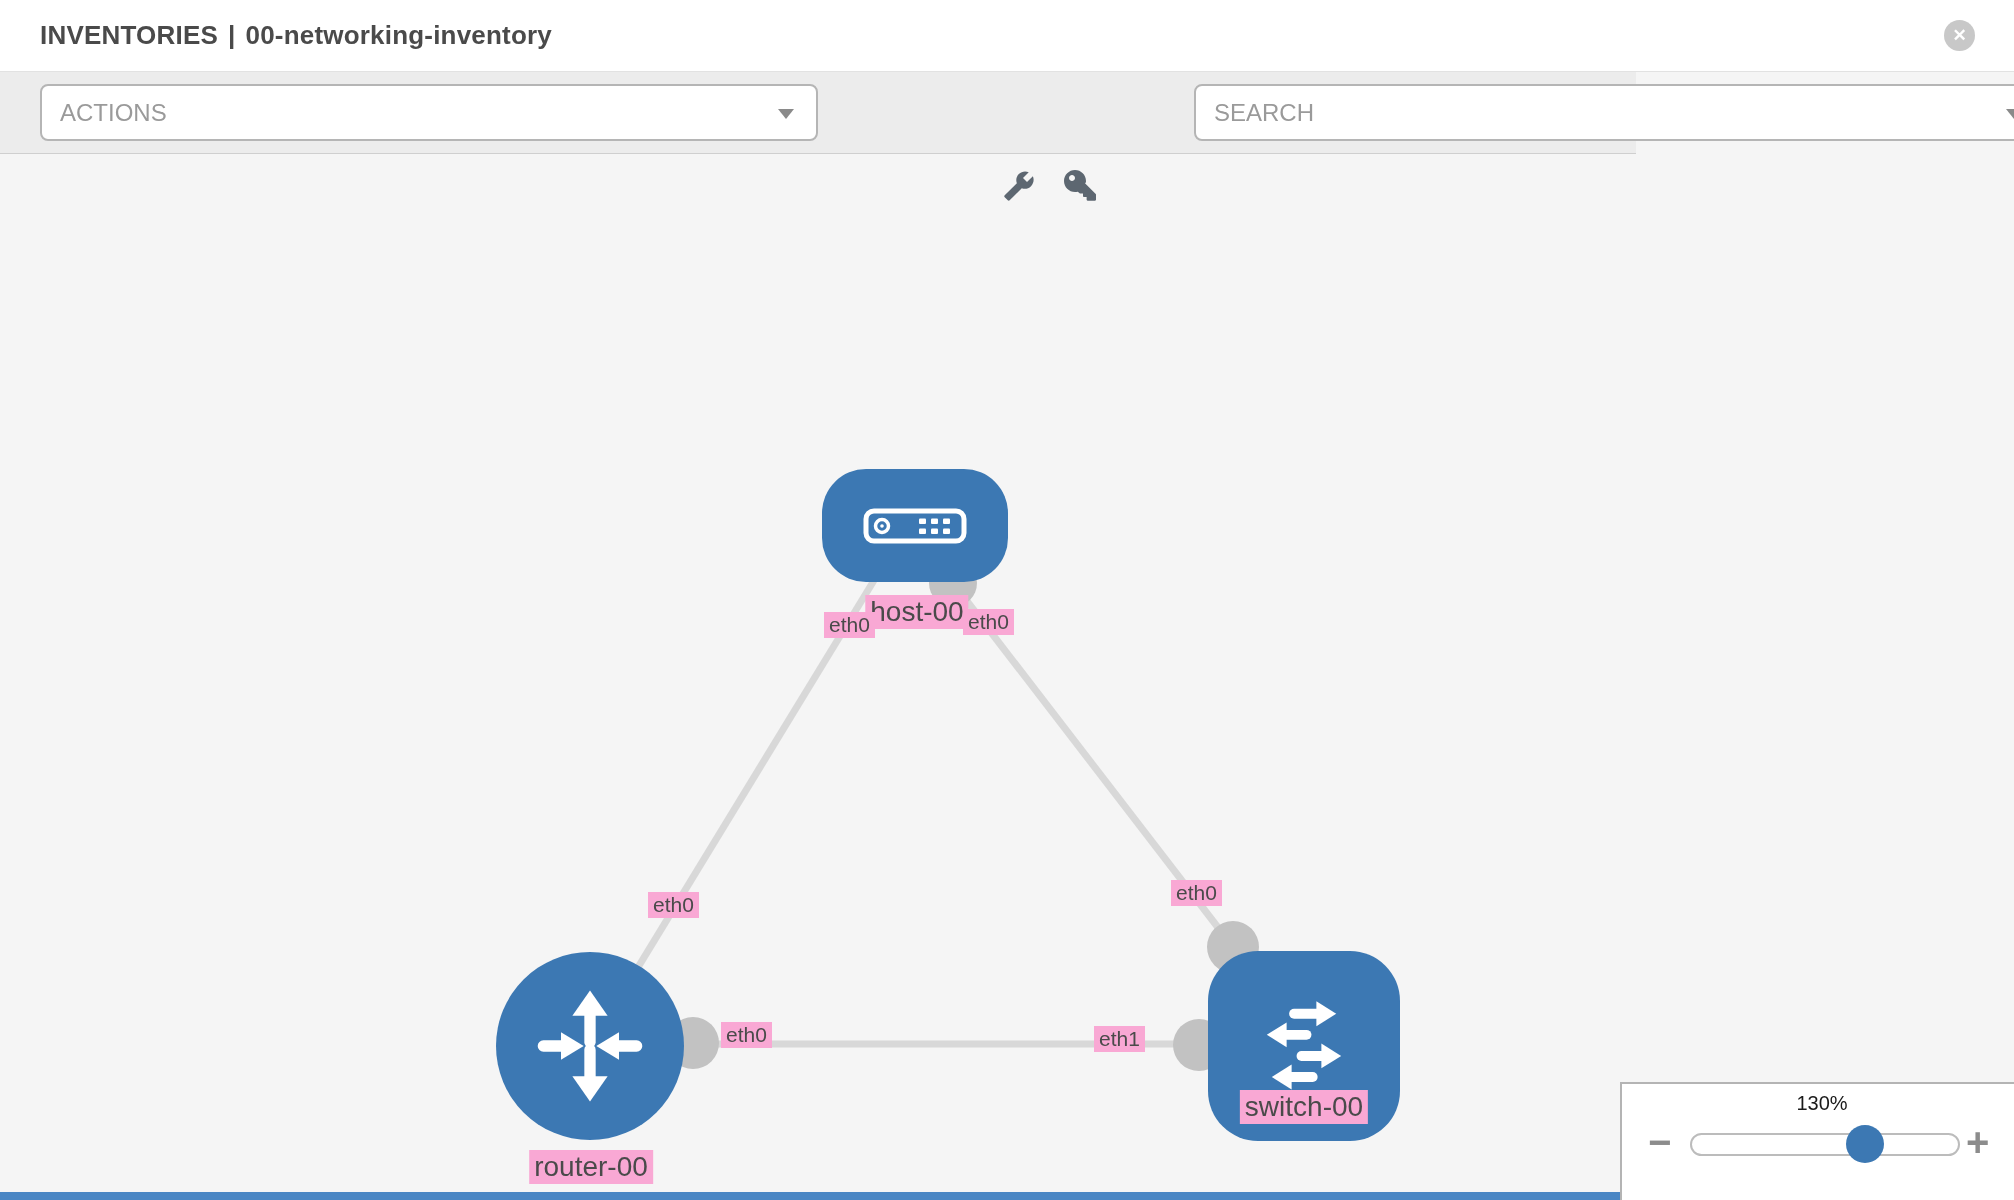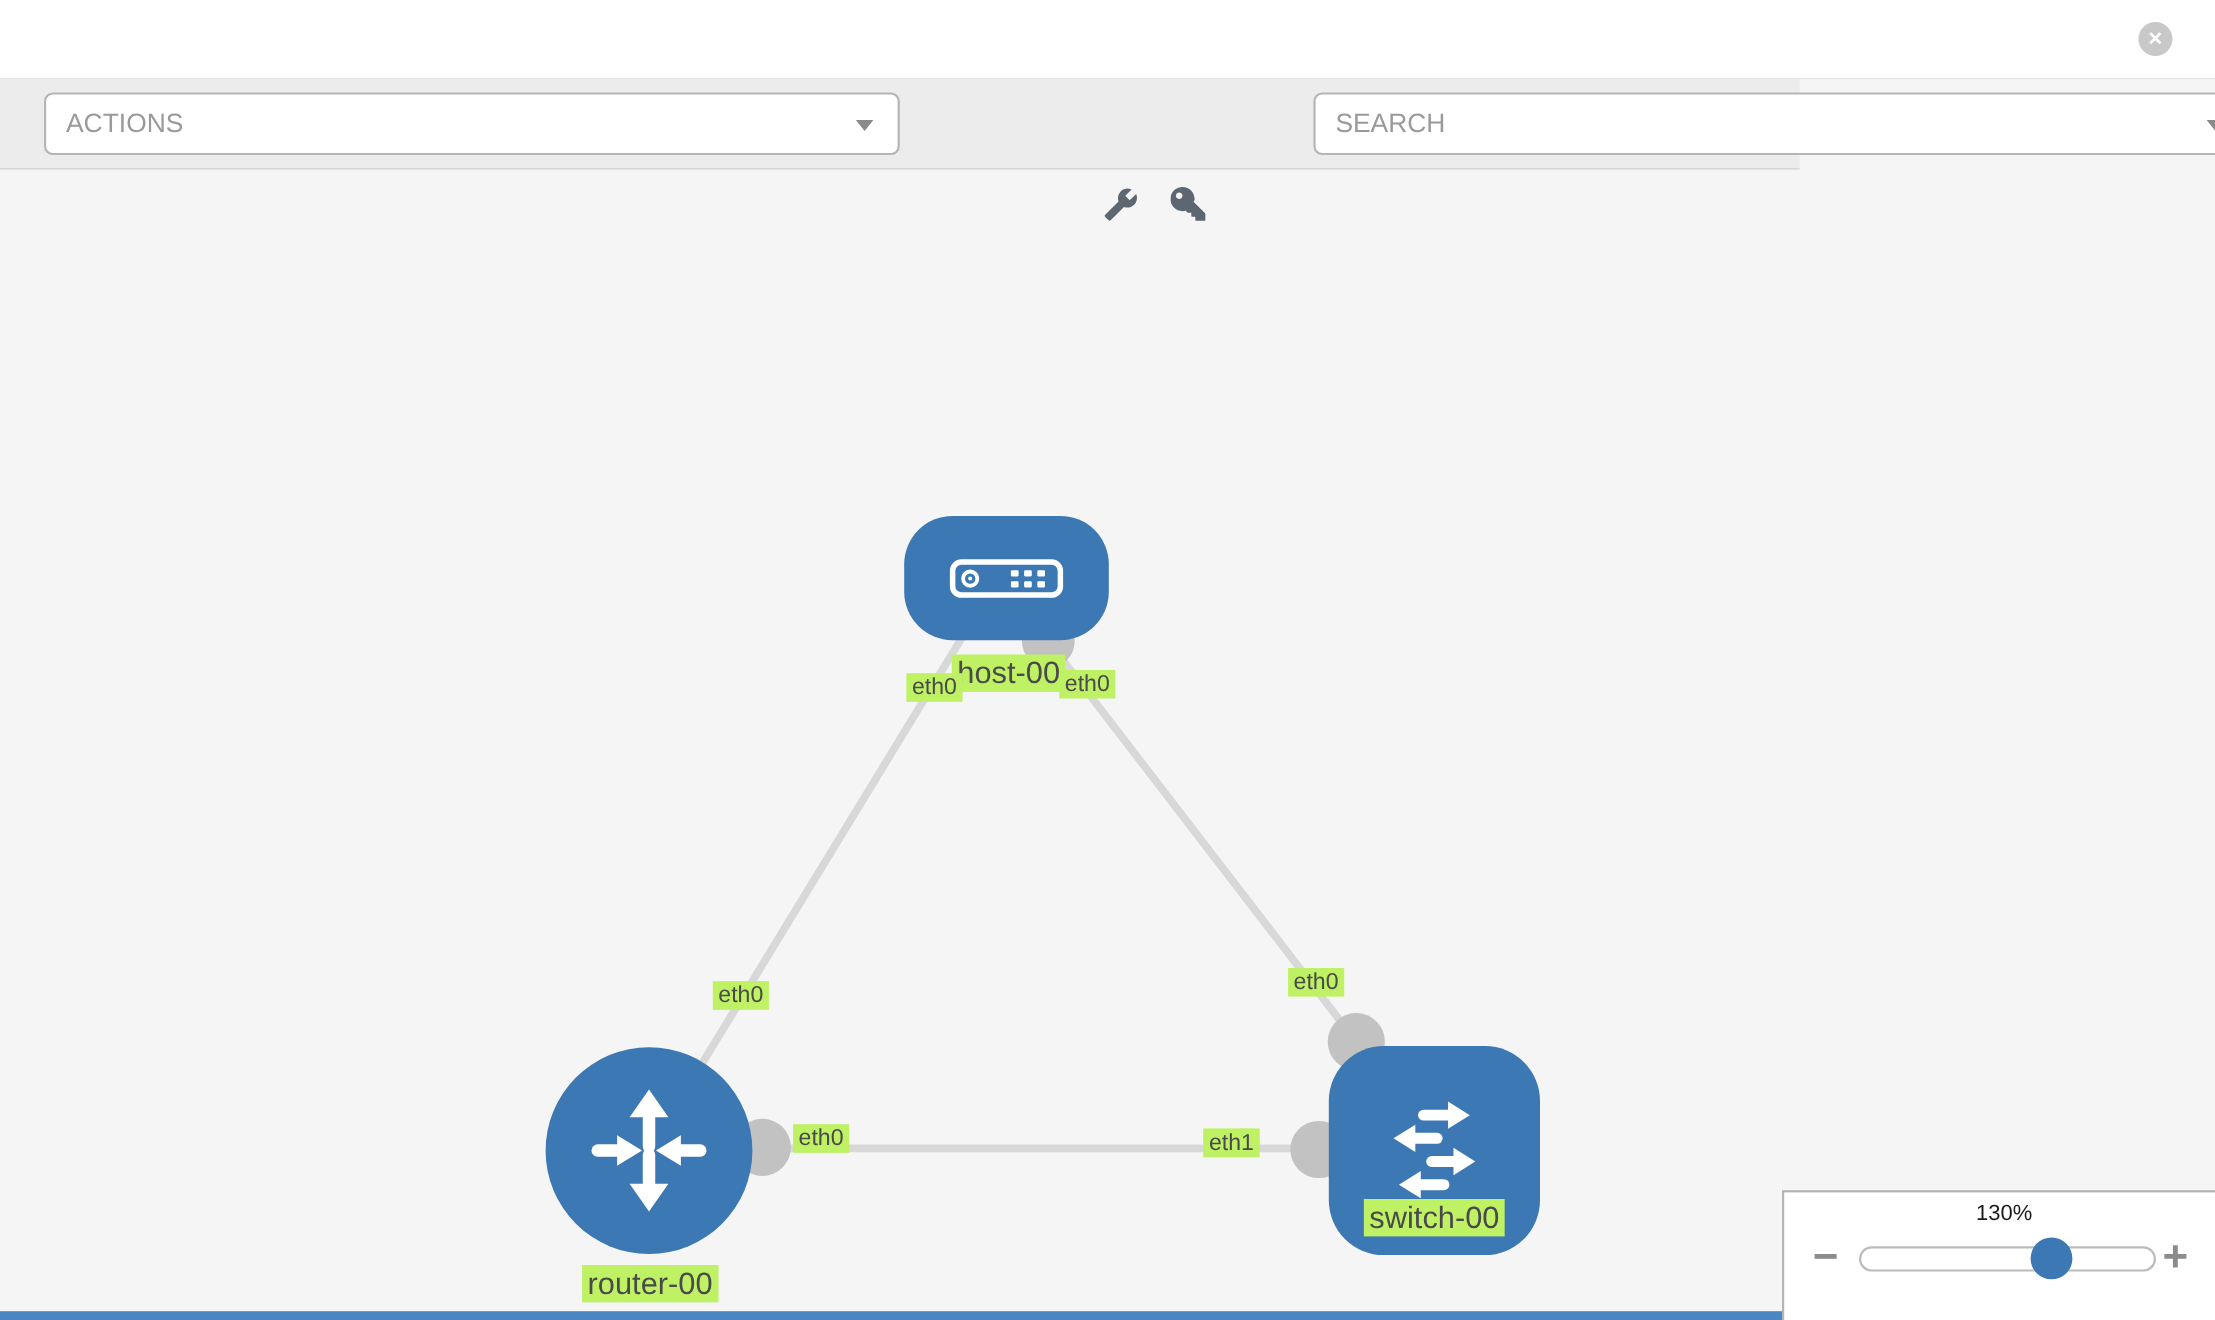--- a/index.html
+++ b/index.html
@@ -45,21 +45,21 @@
   .tool-wrench{left:1003px;}
   .tool-key{left:1064px;}
   
   .canvas{position:absolute;left:0;top:154px;width:2014px;height:1046px;background:#f5f5f5;}
   #linklayer{position:absolute;left:0;top:0;z-index:1;}
   .node{position:absolute;z-index:2;background:#3c78b3;display:flex;align-items:center;justify-content:center;cursor:pointer;}
   .node-host{left:822px;top:315px;width:186px;height:113px;border-radius:44px;}
   .node-router{left:496px;top:798px;width:188px;height:188px;border-radius:50%;}
   .node-switch{left:1208px;top:797px;width:192px;height:190px;border-radius:50px;}
   .chip{
-    position:absolute;z-index:3;background:#bef264;color:#4a4a4a;white-space:nowrap;
+    position:absolute;z-index:3;background:#f9a8d4;color:#4a4a4a;white-space:nowrap;
     padding:1px 5px;line-height:1.15;
   }
   .node-label{font-size:28px;transform:translateX(-50%);}
   .if-label{font-size:21px;}
   .lbl-host{left:917px;top:441px;}
   .lbl-router{left:591px;top:996px;}
   .lbl-switch{left:1304px;top:936px;}
   .if-host-left{left:824px;top:458px;}
   .if-host-right{left:963px;top:455px;}
   .if-router-top{left:648px;top:738px;}
@@ -183,16 +183,21 @@
     <svg class="tool-icon tool-key" viewBox="0 0 512 512">
       <path transform="translate(512,0) scale(-1,1)" fill="#5d6771" d="M512 176c0 97.2-78.8 176-176 176-15.3 0-30.1-2-44.3-5.6L262 371c-2.6 2.6-6.1 4-9.8 4H208v44c0 7.7-6.2 14-14 14h-44v44c0 7.7-6.2 14-14 14H14c-7.7 0-14-6.3-14-14v-82c0-3.7 1.5-7.3 4.1-9.9l172-172C162.5 206.1 160 191.3 160 176 160 78.8 238.8 0 336 0s176 78.8 176 176zM336 128c0 26.5 21.5 48 48 48s48-21.5 48-48-21.5-48-48-48-48 21.5-48 48z"></path>
     </svg>
     <div class="dropdown dd-search">
       <span>SEARCH</span>
       <span class="caret"></span>
     </div>
   </div>
 
   <div class="header">
+    <div class="title">
+      <span>INVENTORIES</span>
+      <span>|</span>
+      <span>00-networking-inventory</span>
+    </div>
     <div class="close-btn">✕</div>
   </div>
 
 </div>
 
 </body></html>

